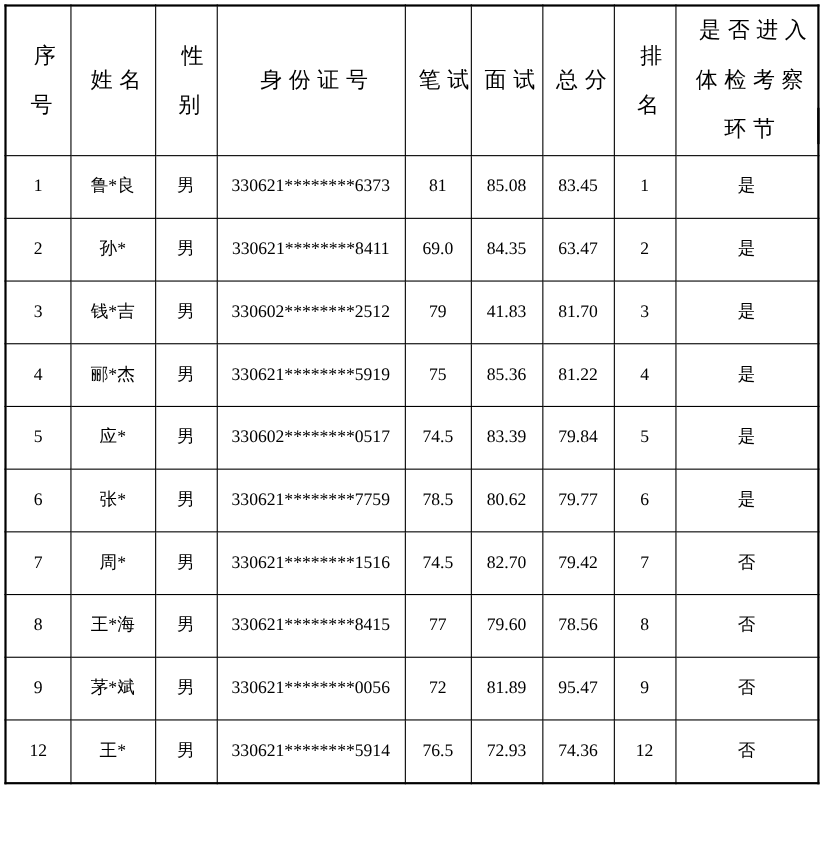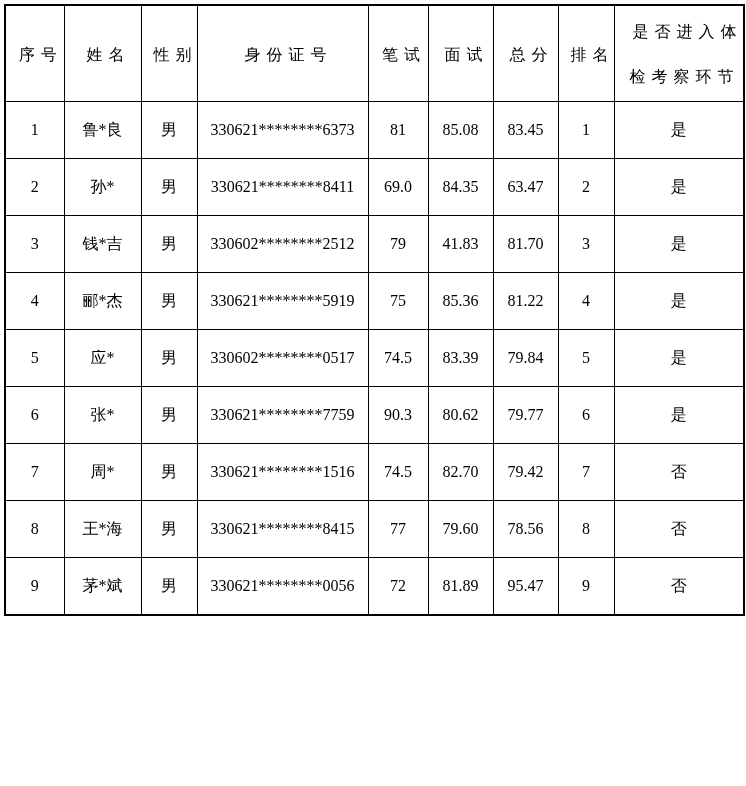--- a/index.html
+++ b/index.html
@@ -41,21 +41,21 @@
   col.c-gender   { width: 56px; }
   col.c-id       { width: 171px; }
   col.c-written  { width: 60px; }
   col.c-interview{ width: 65px; }
   col.c-total    { width: 65px; }
   col.c-rank     { width: 56px; }
   col.c-advance  { width: 130px; }
 
   thead th {
     height: 95px;
-    font-size: 16px;
+    font-size: 20px;
     letter-spacing: 6px;
     text-indent: 6px;
     line-height: 45px;
   }
   thead th .wrap {
     display: inline-block;
     max-width: 128px;
     vertical-align: middle;
   }
   tbody td {
@@ -157,21 +157,21 @@
           <td>83.39</td>
           <td>79.84</td>
           <td>5</td>
           <td>是</td>
         </tr>
         <tr>
           <td>6</td>
           <td>张*</td>
           <td>男</td>
           <td>330621********7759</td>
-          <td>90.3</td>
+          <td>78.5</td>
           <td>80.62</td>
           <td>79.77</td>
           <td>6</td>
           <td>是</td>
         </tr>
         <tr>
           <td>7</td>
           <td>周*</td>
           <td>男</td>
           <td>330621********1516</td>
@@ -194,18 +194,29 @@
         </tr>
         <tr>
           <td>9</td>
           <td>茅*斌</td>
           <td>男</td>
           <td>330621********0056</td>
           <td>72</td>
           <td>81.89</td>
           <td>95.47</td>
           <td>9</td>
+          <td>否</td>
+        </tr>
+        <tr>
+          <td>12</td>
+          <td>王*</td>
+          <td>男</td>
+          <td>330621********5914</td>
+          <td>76.5</td>
+          <td>72.93</td>
+          <td>74.36</td>
+          <td>12</td>
           <td>否</td>
         </tr>
       </tbody>
   </table>
   <div class="edge-tick"></div>
 </div>
 
 </body></html>

